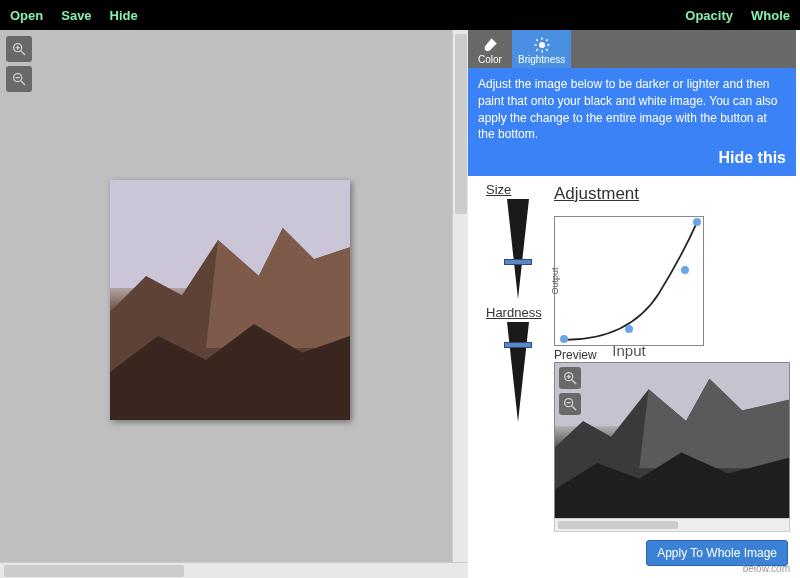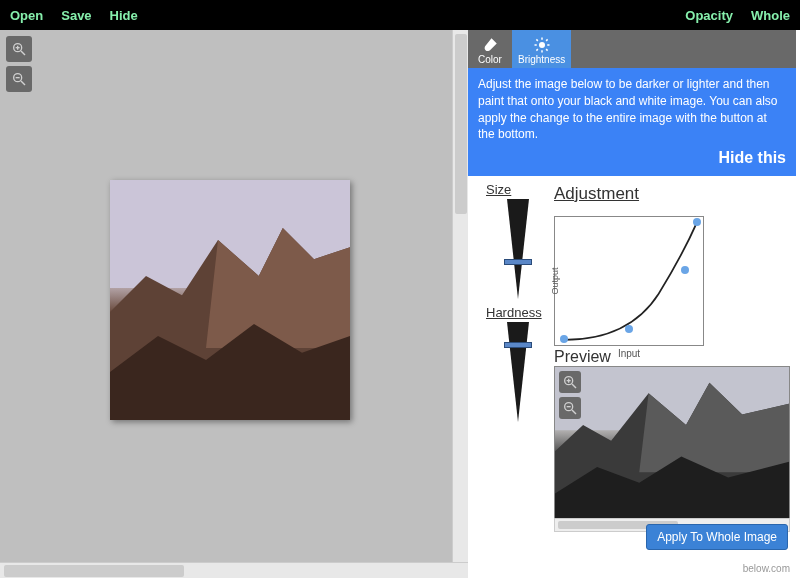--- a/index.html
+++ b/index.html
@@ -31,27 +31,27 @@
   .slider-block { margin-bottom: 6px; }
   .slider-label { font-size: 13px; margin-bottom: 2px; text-decoration: underline; }
   .tri-slider { position: relative; width: 28px; height: 100px; margin: 0 auto; }
   .tri-shape { position:absolute; left:50%; top:0; transform:translateX(-50%); width:0; height:0; border-left:11px solid transparent; border-right:11px solid transparent; border-top:100px solid #1a1a1a; }
   .tri-handle { position:absolute; left:50%; transform:translateX(-50%); width:28px; height:6px; background:#5a87c7; border:1px solid #2b4c7a; }
   .checker { background-image: repeating-conic-gradient(#bbb 0 25%, #eee 0 50%); background-size: 10px 10px; }
   .adj-block { position:absolute; left:86px; top:8px; }
   .adj-label { font-size:17px; margin-bottom:12px;text-decoration:underline; }
   .curve-box { position:relative; width:150px; height:130px; border:1px solid #888; background:#fff; }
   .curve-box .yaxis { position:absolute; left:-14px; top:50%; transform:translateY(-50%) rotate(-90deg); font-size:9px; color:#555;}
-  .curve-box .xaxis { position:absolute; left:50%; bottom:-14px; transform:translateX(-50%); font-size:10px; color:#555;}
+  .curve-box .xaxis { position:absolute; left:50%; bottom:-14px; transform:translateX(-50%); font-size:15px; color:#555;}
   .curve-dot { position:absolute; width:8px; height:8px; background:#6aa5e6; border-radius:50%; transform:translate(-50%,-50%); }
   .preview-block { position:absolute; left:86px; top:172px; }
-  .preview-label { font-size:16px; margin-bottom:0; }
+  .preview-label { font-size:12px; margin-bottom:0; }
   .preview-box { position:relative; width:236px; height:160px; border:1px solid #888; background:linear-gradient(180deg,#b7b9c4 0,#d5d3d3 35%,#4a4a4a 55%,#2b2b2b 80%,#1a1a1a 100%); overflow:hidden;}
   .preview-zoom { position:absolute; top:4px; left:4px; display:flex; flex-direction:column; gap:4px; }
-  .apply-row { position:absolute; right:8px; bottom:28px; }
+  .apply-row { position:absolute; right:8px; bottom:12px; }
   .apply-btn { background:#3b82d6; color:#fff; border:1px solid #2a66ad; padding:5px 10px; font-size:12px; border-radius:3px; cursor:pointer; }
   .panel-scroll-h { position:absolute; left:86px; bottom:46px; width:236px; height:14px; background:#eee; border:1px solid #ccc;}
   .panel-scroll-h .th { position:absolute; left:3px; top:2px; width:120px; height:8px; background:#ccc; border-radius:2px;}
   .watermark { position:absolute; right:6px; bottom:4px; font-size:10px; color:#999; }
 </style>
 </head>
 <body>
 
 <div class="topbar">
   <div class="left">

